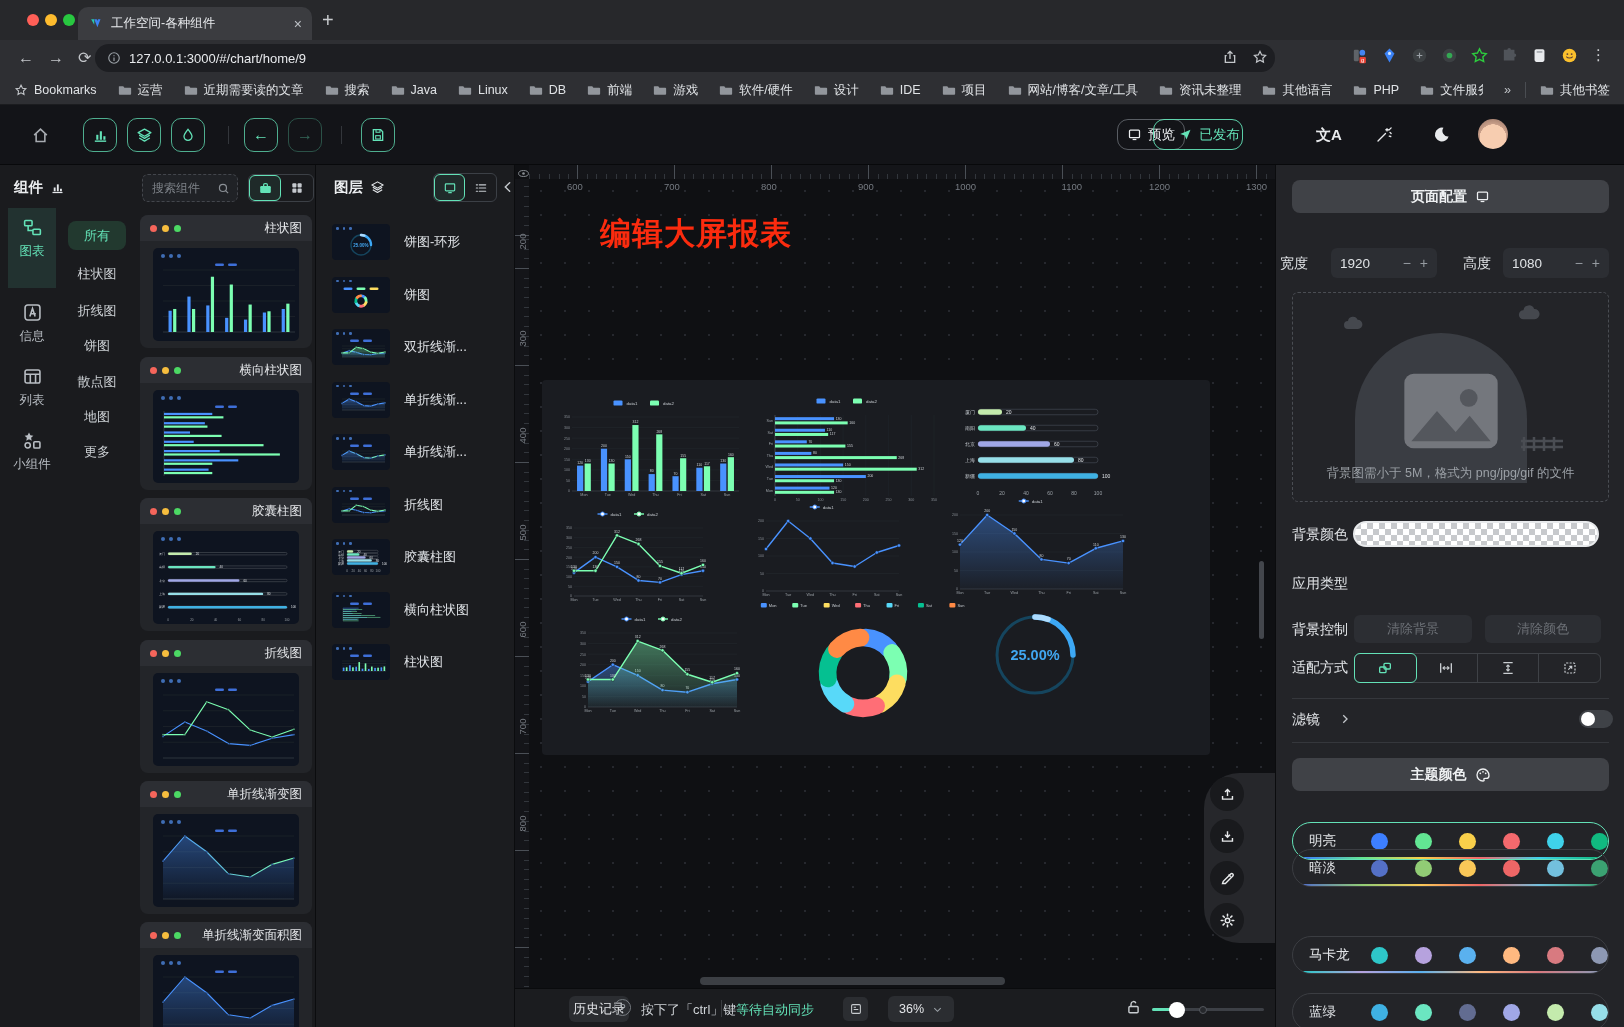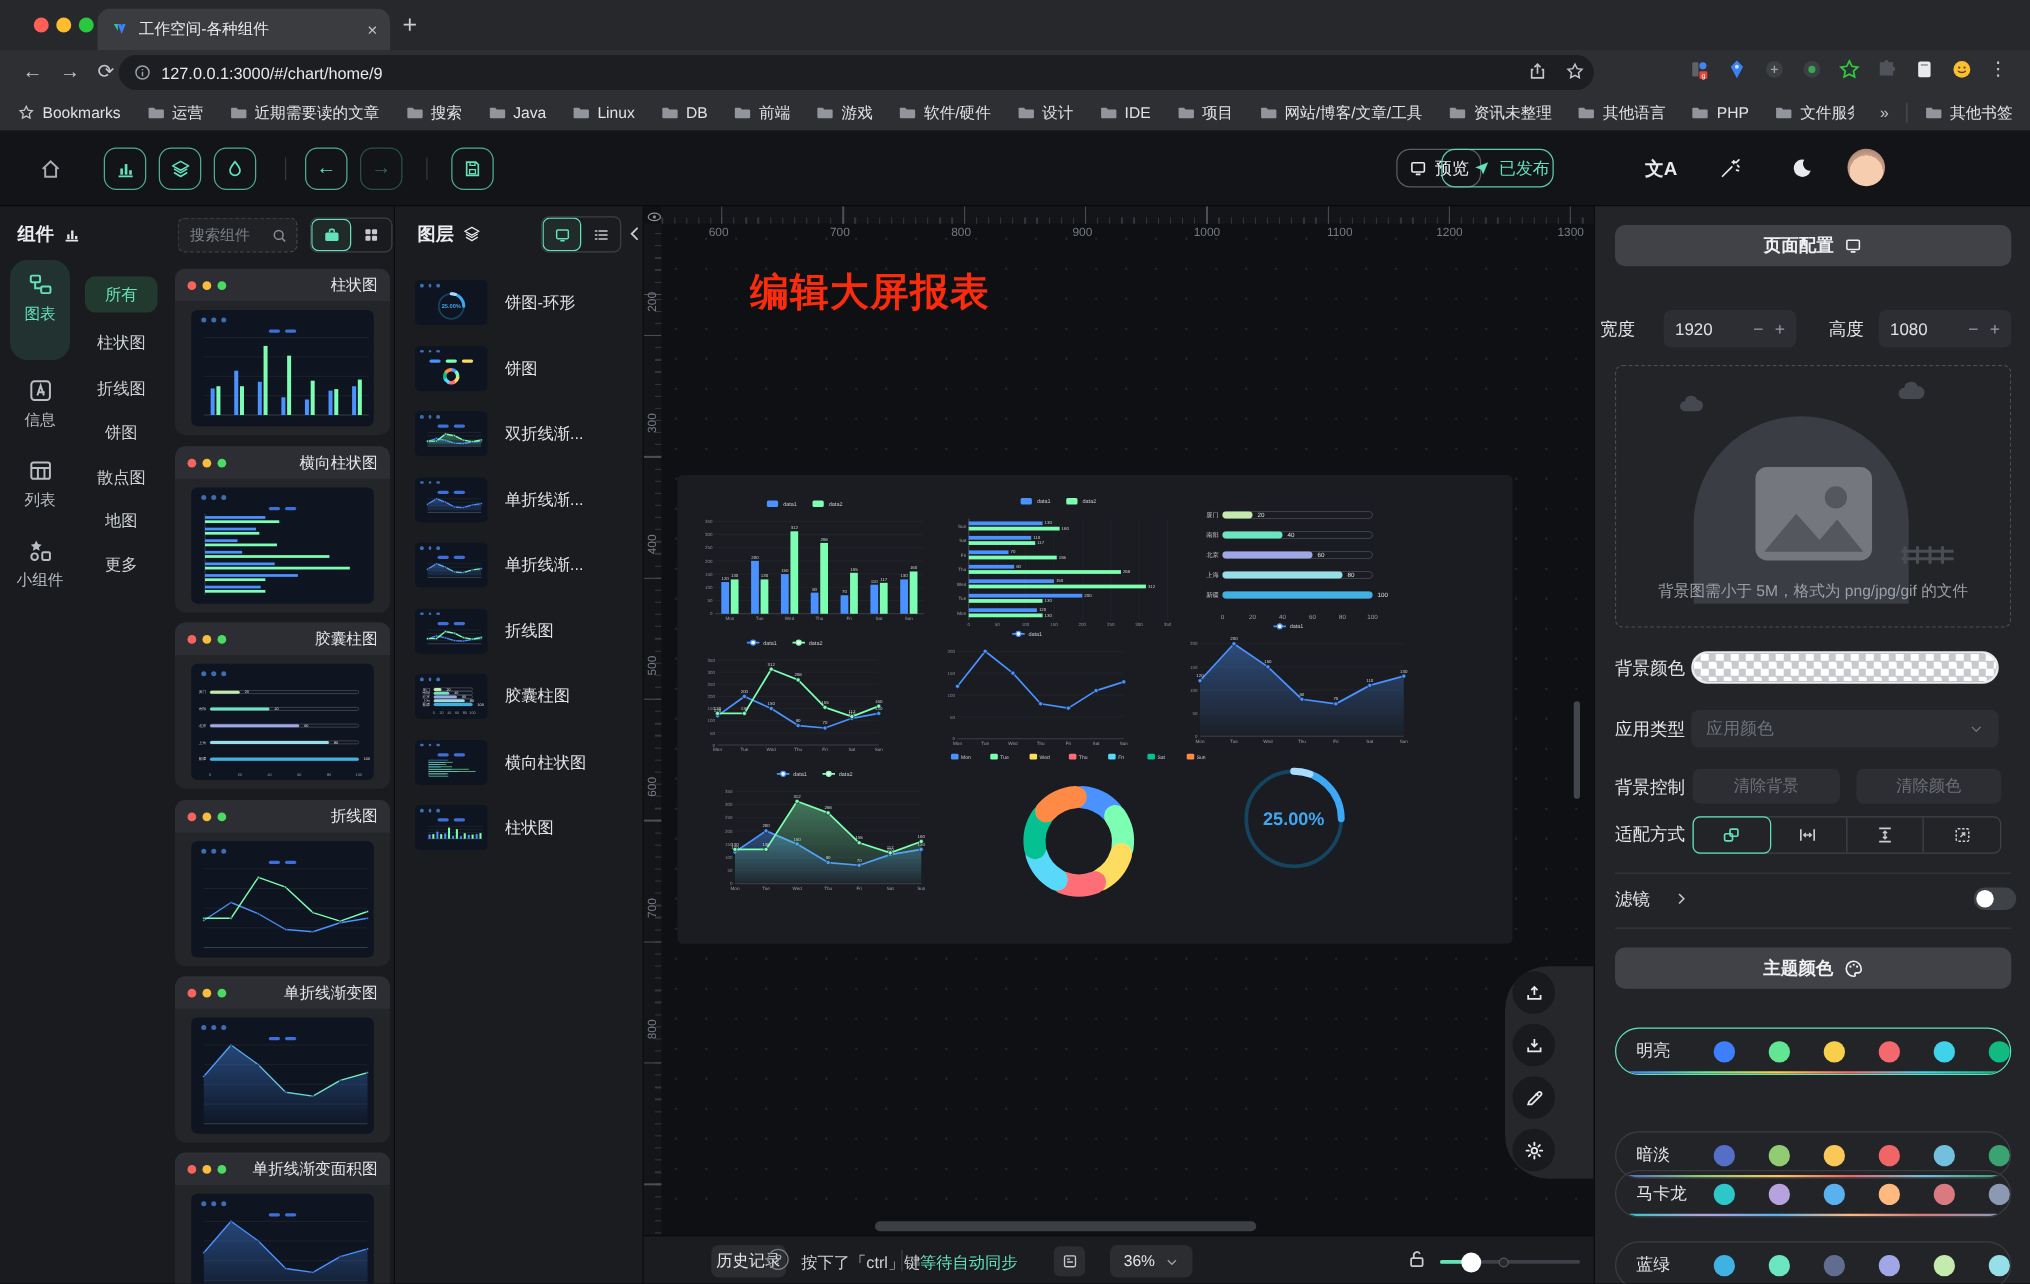--- a/index.html
+++ b/index.html
@@ -52,21 +52,21 @@
                border:1px dashed #43464c;border-radius:6px;display:flex;align-items:center;padding:0 7px;}
   #comp-search input{flex:1;min-width:0;background:transparent;border:none;outline:none;
                      font-size:12px;color:#cfd3d7;font-family:inherit;}
   #comp-search input::placeholder{color:#7c8187;}
   .toggle-group{position:absolute;display:flex;border:1px solid #3c4046;border-radius:6px;overflow:hidden;}
   .toggle-cell{display:flex;align-items:center;justify-content:center;color:#c6cacf;}
   .toggle-cell.on{border:1px solid #63e2b7;border-radius:6px;color:#63e2b7;background:rgba(99,226,183,.08);}
   
   .rail-item{position:absolute;left:8px;width:48px;display:flex;flex-direction:column;align-items:center;
              gap:5px;color:#b9bec4;font-size:12.5px;padding-top:9px;}
-  .rail-item.active{background:rgba(99,226,183,.12);border-radius:14px;color:#63e2b7;}
+  .rail-item.active{background:rgba(99,226,183,.12);border-radius:0;color:#63e2b7;}
   .cat-item{position:absolute;left:68px;width:58px;height:29px;display:flex;align-items:center;
             justify-content:center;font-size:13px;color:#ced2d6;}
   .cat-item.active{background:#22392f;border-radius:8px;color:#63e2b7;}
   .comp-card{position:absolute;left:140px;width:172px;height:133px;background:#232529;border-radius:8px;}
   .card-head{height:26px;background:#2c2e33;border-radius:8px 8px 0 0;display:flex;align-items:center;
              padding:0 10px;gap:5px;}
   .dot{width:7px;height:7px;border-radius:50%;}
   .dot.r{background:#f5655b;}.dot.y{background:#f6bd3e;}.dot.g{background:#4cd964;}
   .card-title{margin-left:auto;font-size:12.5px;color:#e3e5e8;}
   .thumb{position:absolute;left:13px;top:33px;width:146px;height:93px;background:#0e1420;border-radius:5px;}
@@ -1698,28 +1698,20 @@
             <path d="M3,4v14M13,4v14M23,4v14M33,4v14M0,8h42M0,14h42" stroke="currentColor" stroke-width="2.5" fill="none"></path>
           </svg>
       </span>
       <div id="upload-hint">背景图需小于 5M，格式为 png/jpg/gif 的文件</div>
     </div>
 
     <span class="rp-label" style="left:16px;top:361px;">背景颜色</span>
     <div id="swatch"></div>
 
     <span class="rp-label" style="left:16px;top:410px;">应用类型</span>
-    <div id="apptype">
-      <span>应用颜色</span>
-      <span class="icn" style="width:12px;height:12px;margin-left:auto;">
-        <svg viewBox="0 0 24 24">
-            <path d="M5,9l7,7 7-7" fill="none" stroke="currentColor" stroke-width="2.2"></path>
-          </svg>
-      </span>
-    </div>
 
     <span class="rp-label" style="left:16px;top:456px;">背景控制</span>
     <div class="ghost-btn" style="left:78px;width:118px;">清除背景</div>
     <div class="ghost-btn" style="left:209px;width:116px;">清除颜色</div>
 
     <span class="rp-label" style="left:16px;top:494px;">适配方式</span>
     <div id="fit-seg">
         <div class="fit-cell on">
           <span class="icn" style="height: 16px; width: 16px;">
             <svg viewBox="0 0 24 24">
@@ -1783,21 +1775,21 @@
           <span class="theme-dots">
             <span class="theme-dot" style="background: rgb(61, 127, 255);"></span>
             <span class="theme-dot" style="background: rgb(98, 230, 147);"></span>
             <span class="theme-dot" style="background: rgb(248, 207, 74);"></span>
             <span class="theme-dot" style="background: rgb(244, 105, 109);"></span>
             <span class="theme-dot" style="background: rgb(63, 210, 234);"></span>
             <span class="theme-dot" style="background: rgb(17, 186, 128);"></span>
           </span>
           <span class="theme-line" style="background: linear-gradient(90deg, rgb(61, 127, 255), rgb(98, 230, 147), rgb(248, 207, 74), rgb(244, 105, 109), rgb(63, 210, 234), rgb(17, 186, 128));"></span>
         </div>
-        <div class="theme-row" style="top: 740px;">
+        <div class="theme-row" style="top: 684px;">
           <span class="theme-name">暗淡</span>
           <span class="theme-dots">
             <span class="theme-dot" style="background: rgb(84, 112, 198);"></span>
             <span class="theme-dot" style="background: rgb(145, 204, 117);"></span>
             <span class="theme-dot" style="background: rgb(250, 200, 88);"></span>
             <span class="theme-dot" style="background: rgb(238, 102, 102);"></span>
             <span class="theme-dot" style="background: rgb(115, 192, 222);"></span>
             <span class="theme-dot" style="background: rgb(59, 162, 114);"></span>
           </span>
           <span class="theme-line" style="background: linear-gradient(90deg, rgb(84, 112, 198), rgb(145, 204, 117), rgb(250, 200, 88), rgb(238, 102, 102), rgb(115, 192, 222), rgb(59, 162, 114));"></span>

